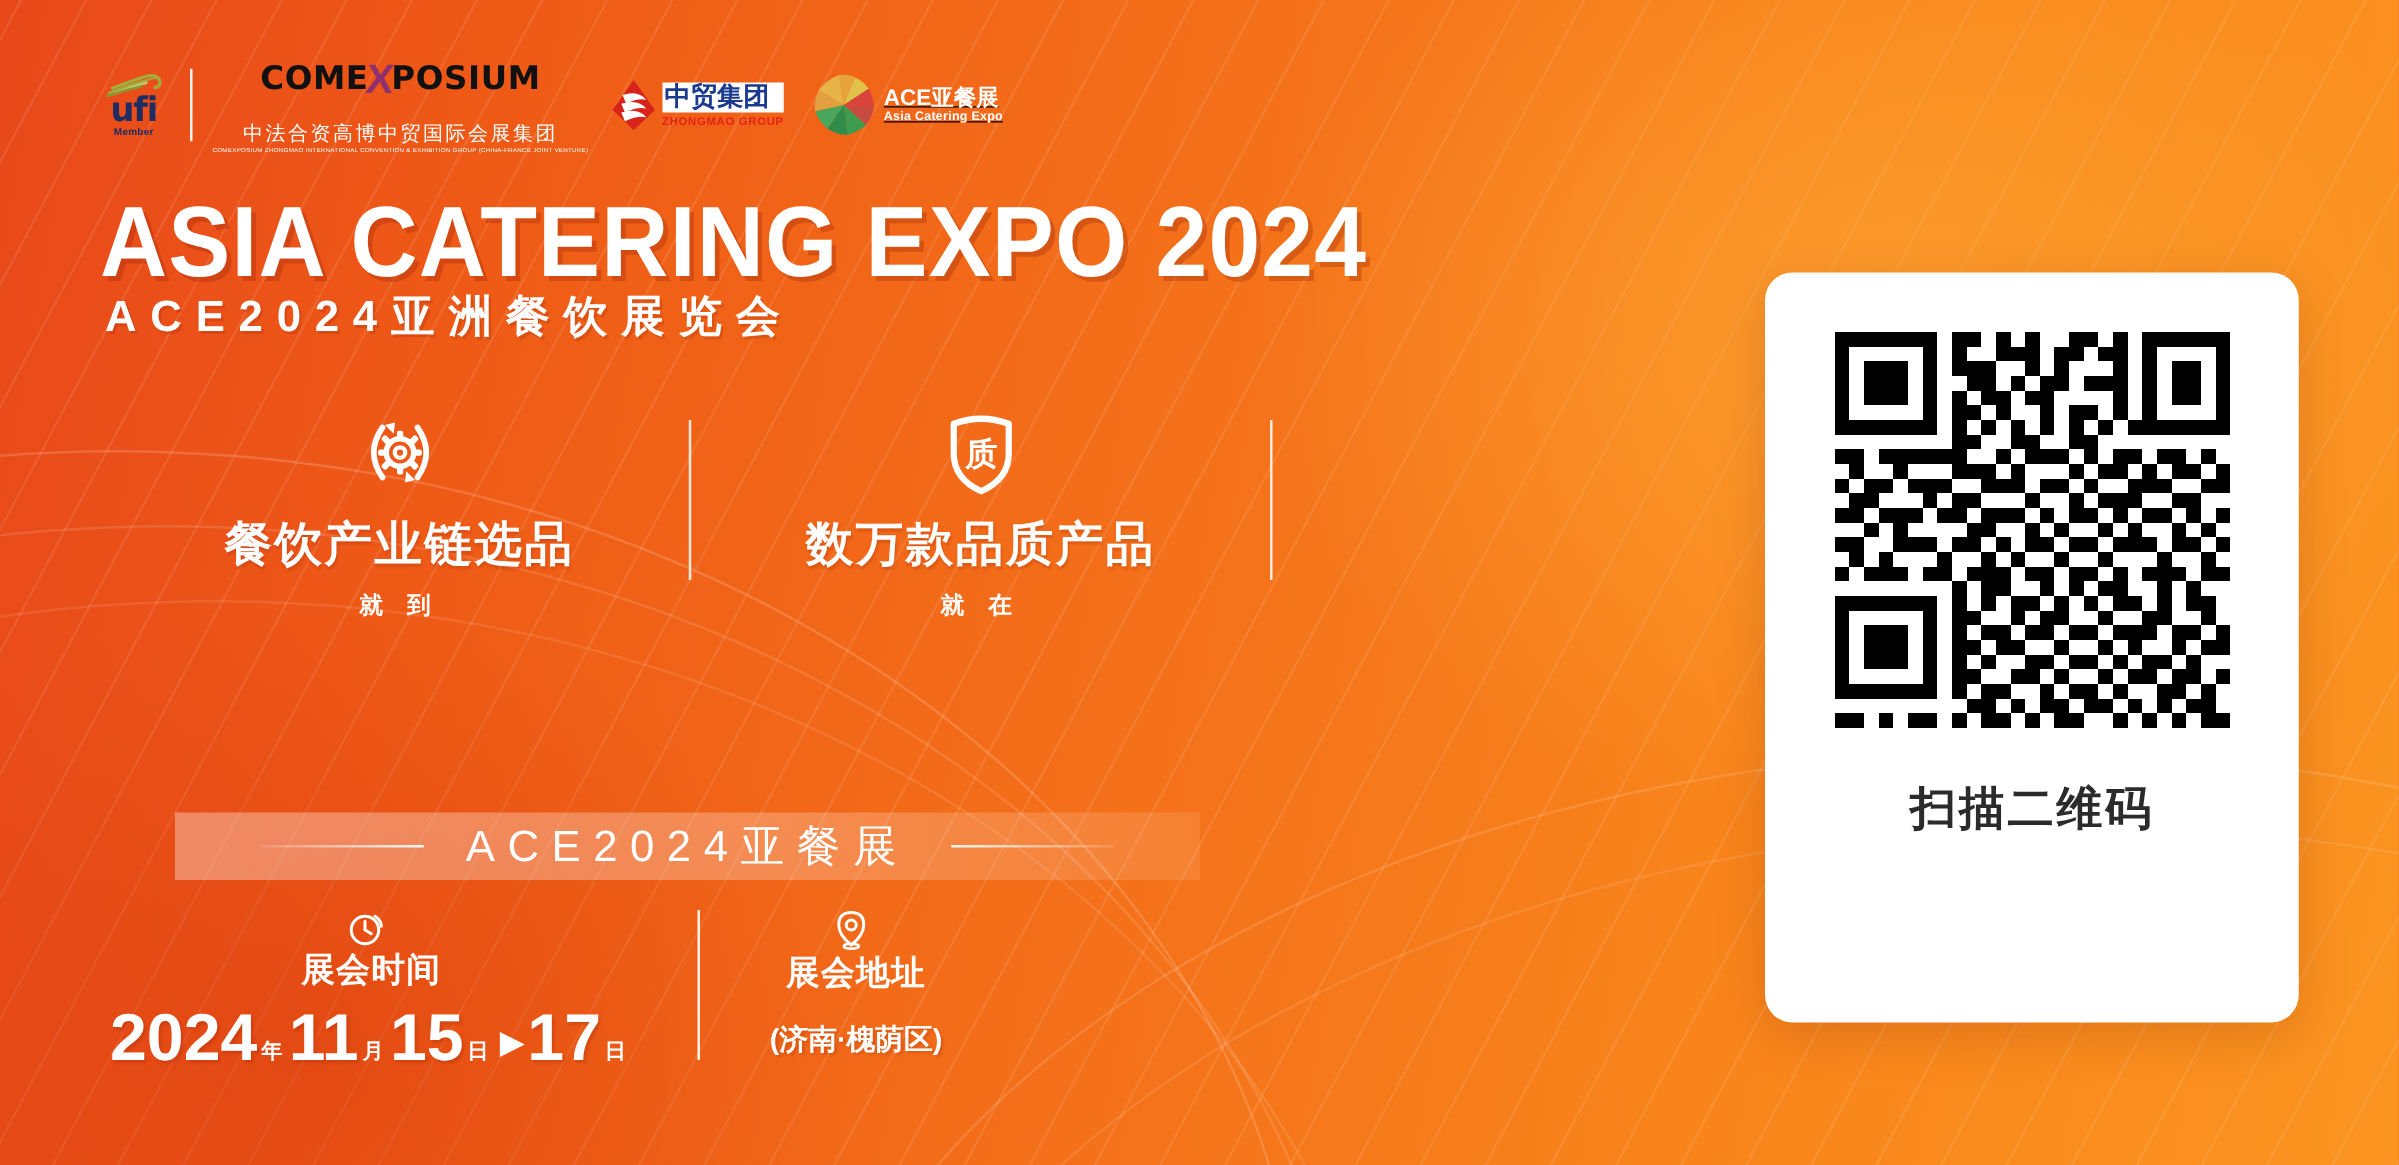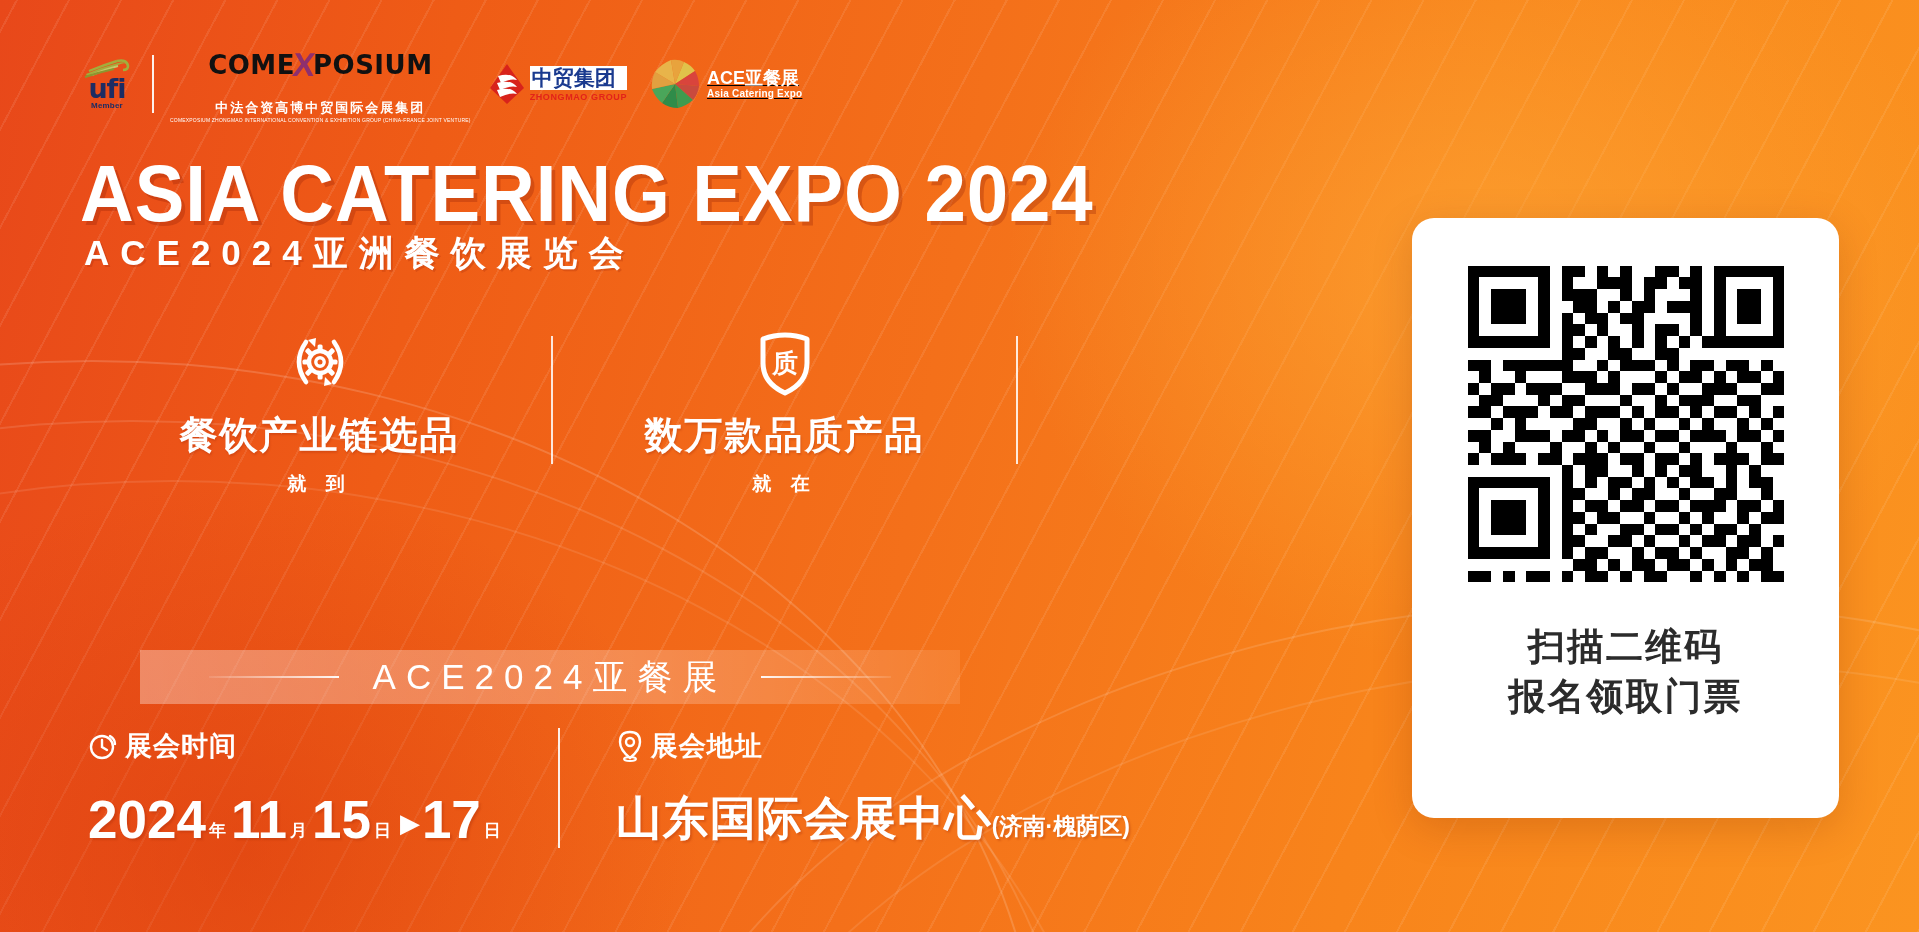--- a/index.html
+++ b/index.html
@@ -49,21 +49,21 @@
   .ufi{display:flex;flex-direction:column;align-items:center;justify-content:center;width:58px;}
   .ufi-wing{width:46px;height:20px;display:block;}
   .ufi-word{font-size:27px;line-height:22px;font-weight:700;color:#1d2c63;letter-spacing:-1px;
     font-family:"DejaVu Sans",sans-serif;}
   .ufi-sub{font-size:8px;font-weight:700;color:#1d2c63;letter-spacing:0.2px;margin-top:1px;}
   .vdiv{width:2px;height:58px;background:rgba(255,255,255,.92);margin:0 16px;}
   .comexp{display:flex;flex-direction:column;align-items:center;}
   .comexp-top{display:flex;align-items:center;}
   .cx-word{font-size:26px;font-weight:700;color:#111;letter-spacing:0.5px;font-family:"DejaVu Sans",sans-serif;}
   .cx-x{font-size:33px;font-weight:700;color:#8e2f6e;margin:0 -2px;transform:skewX(-6deg);}
-  .cx-cn{font-size:13px;color:#fff;font-weight:700;letter-spacing:2px;margin-top:15px;}
+  .cx-cn{font-size:16px;color:#fff;font-weight:400;letter-spacing:2px;margin-top:15px;}
   .cx-en{font-size:5px;color:#fff;letter-spacing:0.2px;transform:scaleY(.9);}
   .zm{display:flex;align-items:center;margin-left:16px;}
   .zm-mark{width:40px;height:44px;}
   .zm-txt{display:flex;flex-direction:column;margin-left:3px;}
   .zm-cn{font-size:21px;font-weight:700;color:#1a3a8f;letter-spacing:0px;line-height:22px;
     background:#fff;padding:1px 2px;}
   .zm-en{font-size:9px;font-weight:700;color:#e2231a;letter-spacing:.6px;margin-top:2px;}
   .ace{display:flex;align-items:center;margin-left:22px;text-decoration:underline;}
   .ace-wheel{width:52px;height:52px;}
   .ace-txt{display:flex;flex-direction:column;margin-left:6px;}
@@ -100,21 +100,21 @@
     background:linear-gradient(90deg,rgba(255,255,255,.34) 0%,rgba(255,255,255,.26) 55%,rgba(255,255,255,.10) 100%);
     display:flex;align-items:center;justify-content:center;
   }
   .rib-line{height:2px;width:130px;background:linear-gradient(90deg,rgba(255,255,255,.1),rgba(255,255,255,.95));}
   .rib-line.r{background:linear-gradient(90deg,rgba(255,255,255,.95),rgba(255,255,255,.1));}
   .rib-txt{font-size:35px;font-weight:400;color:#fff;letter-spacing:10px;margin:0 34px;white-space:nowrap;}
 
   
   .info{position:absolute;left:88px;top:728px;display:flex;align-items:flex-start;}
   .ibox{display:flex;flex-direction:column;}
-  .ihead{display:flex;align-items:center;margin-bottom:29px;}
+  .ihead{display:flex;align-items:center;margin-bottom:10px;flex-direction:column;}
   .ihead svg{margin-right:7px;}
   .ihead-t{font-size:27px;font-weight:700;color:#fff;letter-spacing:1px;}
   .ibody{display:flex;align-items:baseline;color:#fff;white-space:nowrap;}
   .big{font-size:53px;font-weight:700;letter-spacing:0px;line-height:54px;
     text-shadow:2px 2px 2px rgba(150,34,8,.25);}
   .sm{font-size:17px;font-weight:700;margin:0 5px 0 3px;position:relative;top:-2px;}
   .arrow{font-size:26px;font-weight:700;margin:0 2px 0 4px;position:relative;top:-6px;}
   .venue{font-size:46px;font-weight:700;color:#fff;letter-spacing:1px;line-height:50px;
     text-shadow:2px 2px 2px rgba(150,34,8,.25);}
   .venue-sm{font-size:23px;font-weight:700;letter-spacing:0px;}
@@ -315,21 +315,20 @@
     <div class="ibox">
       <div class="ihead">
         <svg width="28" height="32" viewBox="0 0 28 32">
           <path d="M14 2 Q24 2 24 12 Q24 20 14 28 Q4 20 4 12 Q4 2 14 2 Z" fill="none" stroke="#fff" stroke-width="2.4"></path>
           <circle cx="14" cy="12" r="4" fill="none" stroke="#fff" stroke-width="2.4"></circle>
           <ellipse cx="14" cy="29" rx="6" ry="2" fill="none" stroke="#fff" stroke-width="2"></ellipse>
         </svg>
         <span class="ihead-t">展会地址</span>
       </div>
       <div class="ibody">
-        <span class="venue">山东国际会展中心</span>
         <span class="venue venue-sm">(济南·槐荫区)</span>
       </div>
     </div>
   </div>
 
   <div class="qrcard">
     <svg class="qrimg" id="qr-svg" viewBox="0 0 29 29" shape-rendering="crispEdges">
         <rect x="0" y="0" width="29" height="29" fill="#ffffff"></rect>
         <rect x="1" y="1" width="1" height="1" fill="#000000"></rect>
         <rect x="2" y="1" width="1" height="1" fill="#000000"></rect>
@@ -720,16 +719,15 @@
         <rect x="16" y="27" width="1" height="1" fill="#000000"></rect>
         <rect x="17" y="27" width="1" height="1" fill="#000000"></rect>
         <rect x="20" y="27" width="1" height="1" fill="#000000"></rect>
         <rect x="22" y="27" width="1" height="1" fill="#000000"></rect>
         <rect x="24" y="27" width="1" height="1" fill="#000000"></rect>
         <rect x="26" y="27" width="1" height="1" fill="#000000"></rect>
         <rect x="27" y="27" width="1" height="1" fill="#000000"></rect>
       </svg>
     <div class="qrcap">
       <div>扫描二维码</div>
-      <div>报名领取门票</div>
     </div>
   </div>
 </div>
 
 </body></html>

